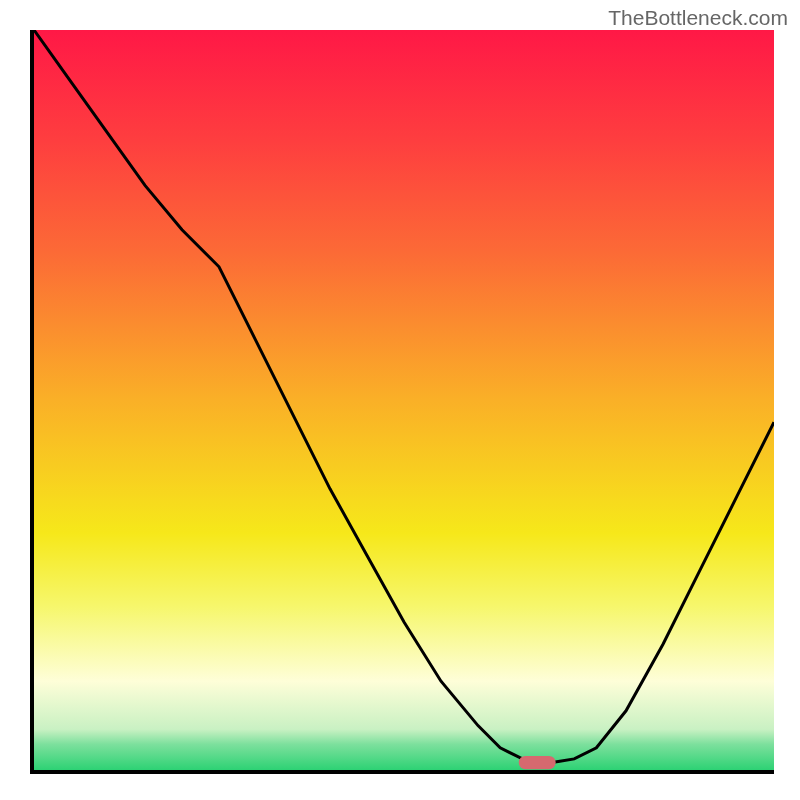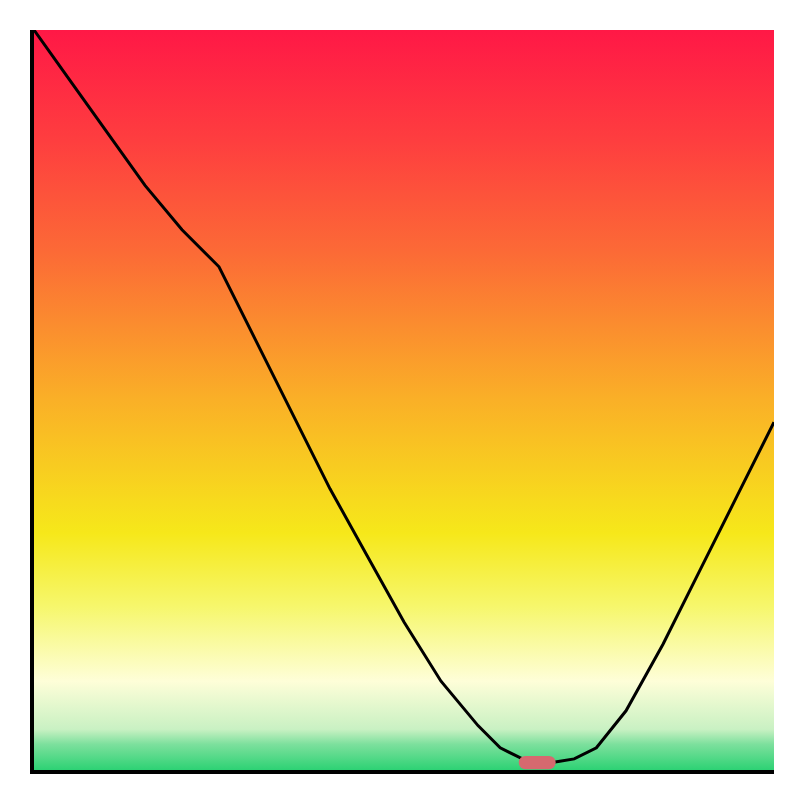--- a/index.html
+++ b/index.html
@@ -36,20 +36,21 @@
   svg {
     position: absolute;
     left: 0;
     top: 0;
   }
 </style>
 </head>
 <body>
 
 <div class="container">
+  <div class="attribution">TheBottleneck.com</div>
 
   <div class="plot-area">
     <svg id="plot-svg" width="740" height="740" viewBox="0 0 740 740">
       <defs>
         <linearGradient id="bg-grad" x1="0" y1="0" x2="0" y2="1">
             <stop offset="0%" stop-color="#ff1846"></stop>
             <stop offset="15%" stop-color="#fe3e3f"></stop>
             <stop offset="30%" stop-color="#fc6a36"></stop>
             <stop offset="50%" stop-color="#fab027"></stop>
             <stop offset="68%" stop-color="#f6e81a"></stop>

